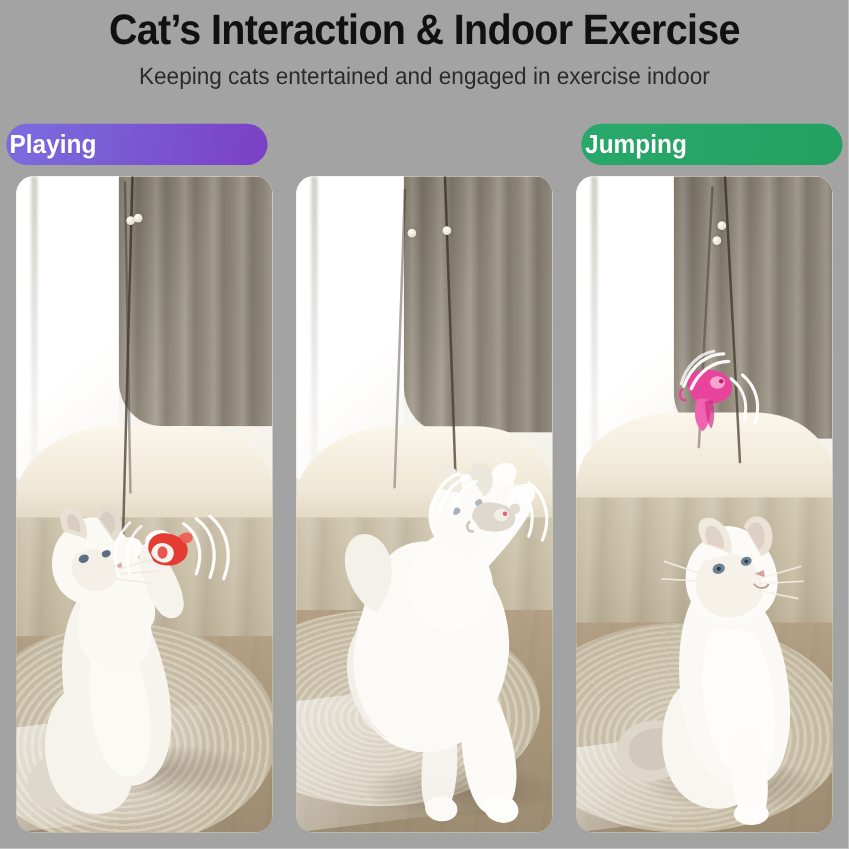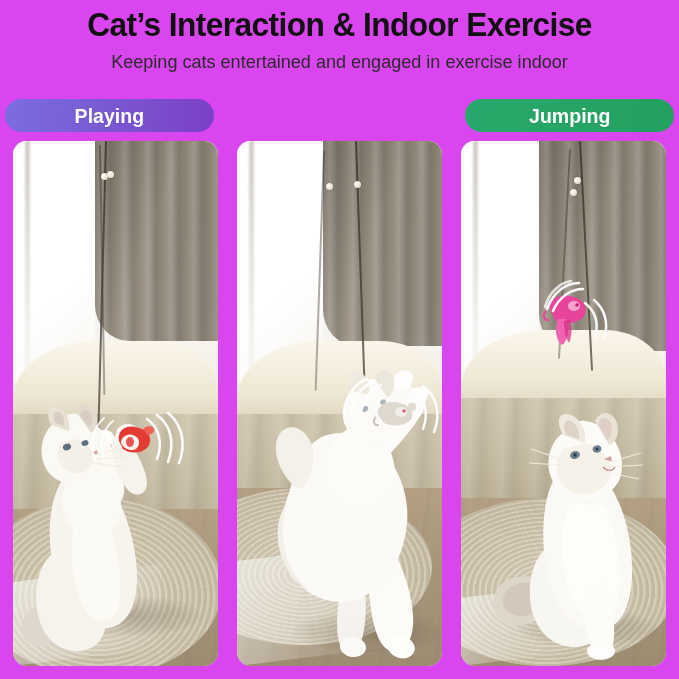--- a/index.html
+++ b/index.html
@@ -6,21 +6,21 @@
 
   body {
     width: 679px;
     height: 679px;
     background: #ffffff;
     font-family: "Liberation Sans", sans-serif;
     overflow: hidden;
     position: relative;
   }
 
-  .page { width: 679px; height: 679px; position: relative; background:#d946ef; }
+  .page { width: 679px; height: 679px; position: relative; background:#a3a3a3; }
 
   
   .header { width: 100%; text-align: center; padding-top: 4px; }
 
   .title {
     font-family: "Liberation Sans", sans-serif;
     font-size: 34px;
     font-weight: 700;
     letter-spacing: -0.6px;
     color: #111111;
@@ -53,21 +53,20 @@
     justify-content: space-between;
     padding: 0 5px;
   }
 
   .badge {
     width: 209px;
     height: 33px;
     border-radius: 17px;
     display: flex;
     align-items: center;
-    justify-content: center;
     color: #ffffff;
     font-size: 21px;
     font-weight: 700;
     letter-spacing: 0px;
     line-height: 33px;
     text-shadow: 0 1px 1px rgba(0,0,0,0.10);
   }
   .badge span { transform: scaleX(0.93); display:inline-block; }
 
   .badge-playing { background: linear-gradient(100deg, #7c6ce0 0%, #7a5fd6 35%, #7b3fc6 100%); }

